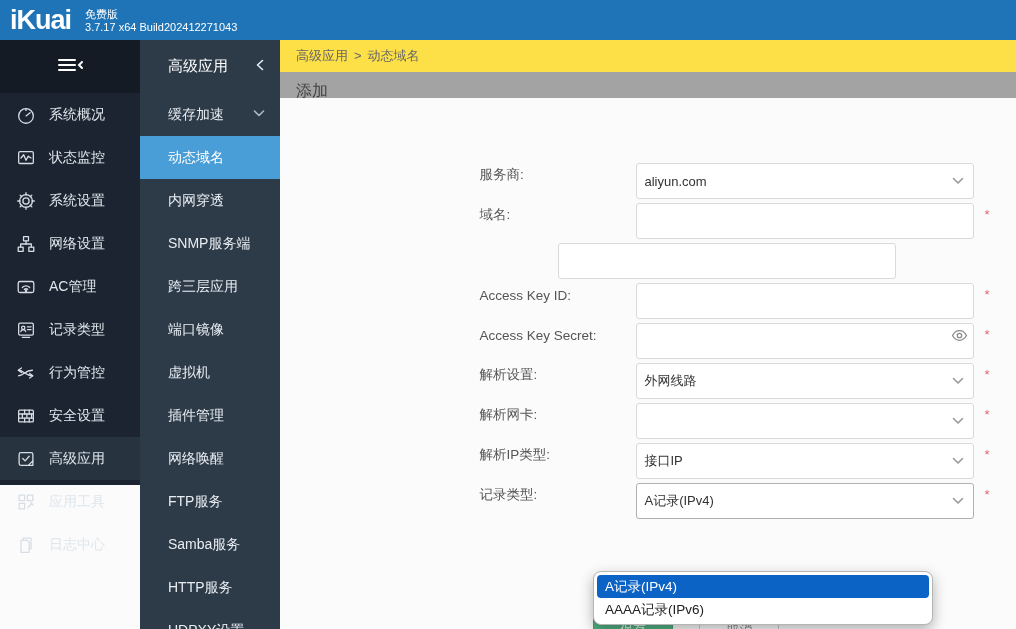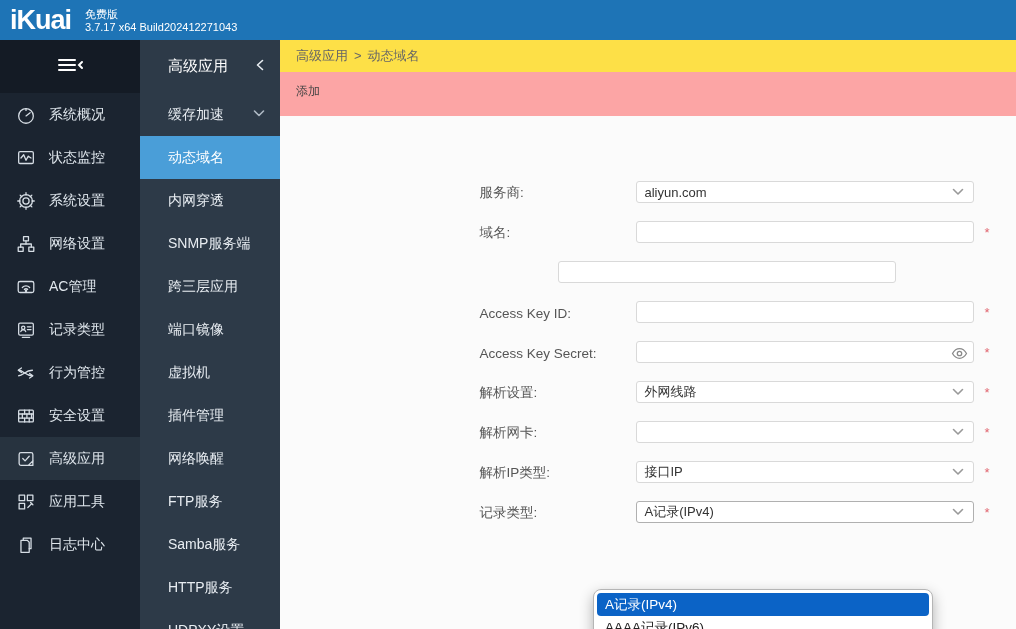--- a/index.html
+++ b/index.html
@@ -6,21 +6,21 @@
   html,body { width:1016px; height:629px; overflow:hidden; }
   body { font-family:"Liberation Sans","DejaVu Sans",sans-serif; background:#fbfbfb; color:#444; }
 
   
   .topbar { position:absolute; left:0; top:0; width:1016px; height:40px; background:#1e74b6;
             display:flex; align-items:center; padding-left:10px; z-index:20; }
   .logo { color:#fff; font-size:27px; font-weight:700; letter-spacing:-1px; line-height:40px; }
   .ver { margin-left:14px; color:#fff; font-size:11px; line-height:13px; padding-top:2px; }
 
   
-  .sidebar { position:absolute; left:0; top:40px; width:140px; height:589px; background:#1b2430; z-index:10; }
+  .sidebar { position:absolute; left:0; top:40px; width:140px; height:445px; background:#1b2430; z-index:10; }
   .side-toggle { height:53px; background:#141b25; display:flex; align-items:center; justify-content:center; cursor:pointer; }
   .nav-item { height:43px; display:flex; align-items:center; padding-left:14px; cursor:pointer; color:#dfe6ec; }
   .nav-item.active { background:#27333f; }
   .nav-item .ico { width:24px; height:24px; display:flex; align-items:center; justify-content:center; }
   .nav-item .lbl { margin-left:11px; font-size:14px; }
   .nav-item svg { stroke:#d7dee5; fill:none; stroke-width:1.4; stroke-linecap:round; stroke-linejoin:round; }
 
   
   .submenu { position:absolute; left:140px; top:40px; width:140px; height:589px; background:#2d3a48; z-index:10; }
   .submenu-head { height:53px; display:flex; align-items:center; justify-content:space-between;
@@ -28,28 +28,28 @@
   .sub-item { height:43px; line-height:43px; padding-left:28px; color:#e8edf2; font-size:14px; cursor:pointer;
               display:flex; align-items:center; justify-content:space-between; padding-right:14px; }
   .sub-item.active { background:#4a9ed8; color:#fff; }
   .chev svg { stroke:#aeb9c4; fill:none; stroke-width:1.6; stroke-linecap:round; stroke-linejoin:round; }
   .submenu-head .chev svg { stroke:#e8edf2; }
 
   
   .main { position:absolute; left:280px; top:40px; width:736px; height:589px; background:#fbfbfb; }
   .breadcrumb { height:32px; line-height:32px; background:#fde047; padding-left:16px; font-size:13px; color:#666; }
   .breadcrumb span { margin-right:6px; }
-  .section-bar { height:44px; line-height:38px; background:#fca5a5; padding-left:16px; font-size:12px; color:#444; }
+  .section-bar { height:26px; line-height:38px; background:#a3a3a3; padding-left:16px; font-size:16px; color:#444; }
   .formwrap { position:relative; height:519px; }
 
   .frow { display:flex; align-items:center; height:24px; margin:8px 0 16px 157px;justify-content:center; }
   .frow:first-child { padding-top:0; margin-top:65px; }
   .flabel { width:156px; font-size:13.5px; color:#555; }
   .fctl { position:relative; width:338px; height:24px; }
-  .tinput, .sel { width:338px; height:22px; background:#fff; border:1px solid #d9d9d9; border-radius:3px;
+  .tinput, .sel { width:338px; height:36px; background:#fff; border:1px solid #d9d9d9; border-radius:3px;
                   font-size:13px; color:#333; padding:0 8px; font-family:inherit; }
   .sel { display:flex; align-items:center; justify-content:space-between; cursor:pointer; }
   .sel.focus { border-color:#b0b0b0; }
   .sel .chev svg { stroke:#999; }
   .req { position:absolute; right:-16px; top:5px; color:#e0646e; font-size:13px; line-height:13px; }
   .eye { position:absolute; right:6px; top:4px; width:17px; height:17px; cursor:pointer; }
   .eye svg { stroke:#8a8a8a; fill:none; stroke-width:1.3; }
 
   
   .dropdown { position:absolute; left:313px; top:408px; width:340px; background:#fff; border:1px solid #b5b5b5;

